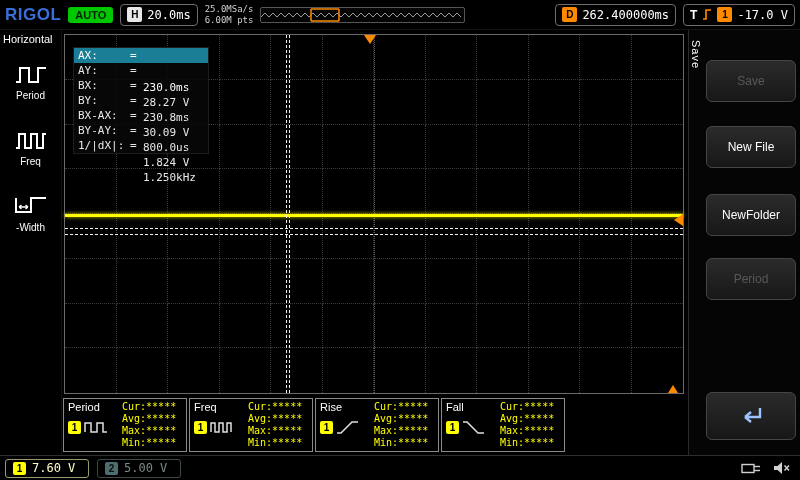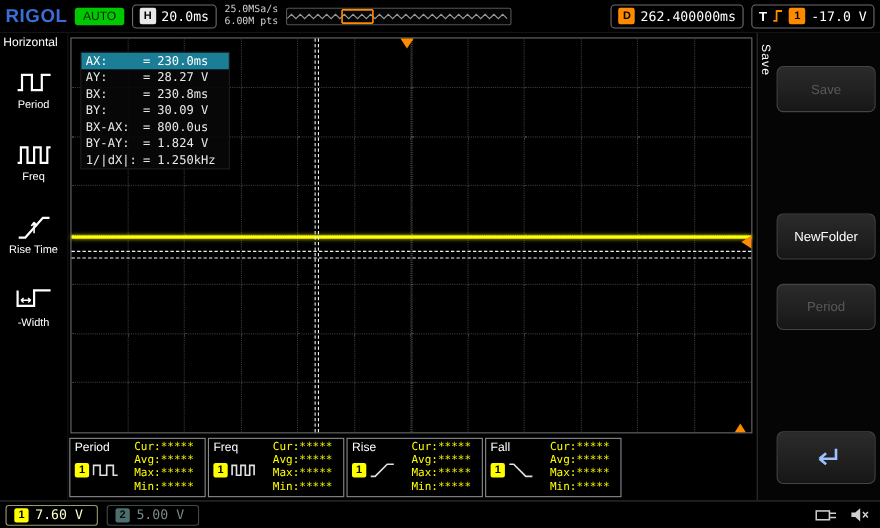--- a/index.html
+++ b/index.html
@@ -3,21 +3,21 @@
 <meta charset="utf-8">
 <style>
   html,body { margin:0; padding:0; background:#000; }
   * { box-sizing:border-box; }
   body { font-family:"Liberation Sans", sans-serif; }
   .screen { position:relative; width:800px; height:480px; background:#404040; overflow:hidden; }
 
   
   .top-bar { position:absolute; top:0; left:0; width:800px; height:30px; display:flex; align-items:center; gap:7px; padding:0 5px; background:#000; border-bottom:1px solid #141414; }
   .logo { color:#3a6fd8; font-weight:bold; font-size:17px; letter-spacing:.5px; }
-  .mode-badge { background:#00c800; color:#002200; font-weight:normal; font-size:11px; padding:2px 7px; border-radius:3px; }
+  .mode-badge { background:#00c800; color:#002200; font-weight:bold; font-size:11px; padding:2px 7px; border-radius:3px; }
   .pill { display:flex; align-items:center; gap:5px; border:1px solid #6e6e6e; border-radius:4px; padding:0 6px; height:22px; background:#000; }
   .sq-badge { width:15px; height:15px; display:flex; align-items:center; justify-content:center; font-size:10px; font-weight:bold; border-radius:2px; }
   .h-badge { background:#e8e8e8; color:#000; }
   .d-badge { background:#ff8a00; color:#000; }
   .trig-badge { background:#ff8a00; color:#000; }
   .pill-value { color:#fff; font-size:12px; font-family:"DejaVu Sans Mono", monospace; }
   .t-label { color:#fff; font-size:12px; font-weight:bold; }
   .sample-info { font-size:9px; color:#d0d0d0; line-height:1.2; font-family:"DejaVu Sans Mono", monospace; }
   .wave-strip { position:relative; width:205px; height:16px; border:1px solid #555; border-radius:2px; background:#050505; }
   .push-right { margin-left:auto; }
@@ -47,21 +47,21 @@
   .trig-pos-marker { position:absolute; top:0; left:calc(49.3% - 6px); width:0; height:0; border-left:6px solid transparent; border-right:6px solid transparent; border-top:9px solid #ff8a00; }
   .trig-level-marker { position:absolute; right:0; top:calc(51.7% - 6px); width:0; height:0; border-top:6px solid transparent; border-bottom:6px solid transparent; border-right:9px solid #ff8a00; }
   .delay-marker { position:absolute; right:5px; bottom:0; width:0; height:0; border-left:5px solid transparent; border-right:5px solid transparent; border-bottom:8px solid #ff8a00; }
 
   
   .cursor-panel { position:absolute; left:8px; top:12px; width:136px; background:rgba(8,8,8,.88); border:1px solid #1d1d1d; font-family:"DejaVu Sans Mono", monospace; font-size:11px; color:#e8e8e8; }
   .cursor-row { display:flex; height:15px; line-height:15px; padding:0 4px; }
   .cursor-row.highlight { background:#1a7f96; color:#fff; }
   .cursor-label { width:52px; }
   .cursor-eq { width:13px; }
-  .cursor-value { flex:1; }
+  .cursor-value { flex:1;margin-top:32px; }
 
   
   .measure-bar { position:absolute; left:1px; top:368px; height:54px; display:flex; gap:2px; }
   .measure-panel { width:124px; height:54px; border:1px solid #8a8a8a; background:#000; padding:2px 4px; display:flex; }
   .mp-left { width:54px; display:flex; flex-direction:column; }
   .mp-name { color:#fff; font-size:11px; }
   .mp-badge-row { display:flex; align-items:center; gap:3px; margin-top:6px; }
   .ch-badge { background:#ffff00; color:#000; font-size:10px; font-weight:bold; min-width:13px; height:13px; border-radius:2px; text-align:center; line-height:13px; }
   .mp-stats { flex:1; color:#ffff00; font-size:10px; line-height:12px; font-family:"DejaVu Sans Mono", monospace; }
 
@@ -136,27 +136,20 @@
       <span class="sidebar-label">Period</span>
     </div>
 
     <div class="sidebar-item">
       <svg width="34" height="28" viewBox="0 0 34 28">
         <path d="M2 22 H5 V8 H11 V22 H17 V8 H23 V22 H29 V8 H32" stroke="#fff" stroke-width="2" fill="none"></path>
       </svg>
       <span class="sidebar-label">Freq</span>
     </div>
 
-    <div class="sidebar-item">
-      <svg width="34" height="28" viewBox="0 0 34 28">
-        <path d="M3 24 H9 L25 6 H31" stroke="#fff" stroke-width="2" fill="none"></path>
-        <path d="M17 20 V10 M17 10 l-2.5 3.5 M17 10 l2.5 3.5" stroke="#fff" stroke-width="1.4" fill="none"></path>
-      </svg>
-      <span class="sidebar-label">Rise Time</span>
-    </div>
 
 
 
     <div class="sidebar-item">
       <svg width="34" height="28" viewBox="0 0 34 28">
         <path d="M2 6 V20 H17 V6 H32" stroke="#fff" stroke-width="2" fill="none"></path>
         <path d="M5 15 H14 M5 15 l2.5 -2 M5 15 l2.5 2 M14 15 l-2.5 -2 M14 15 l-2.5 2" stroke="#fff" stroke-width="1.3" fill="none"></path>
       </svg>
       <span class="sidebar-label">-Width</span>
     </div>
@@ -389,20 +382,21 @@
         </div>
       </div>
 
     </div>
   </div>
 
   <div class="right-menu">
     <div class="menu-tab">Save</div>
 
     <div class="menu-btn btn-save disabled">Save</div>
+    <div class="menu-btn btn-newfile">New File</div>
     <div class="menu-btn btn-newfolder">NewFolder</div>
     <div class="menu-btn btn-delete disabled">Period</div>
 
     <div class="menu-btn btn-enter">
       <svg width="30" height="22" viewBox="0 0 30 22">
         <path d="M24 3 V12 H9 M9 12 l6 -5 M9 12 l6 5" stroke="#9cc3ff" stroke-width="2.4" fill="none"></path>
       </svg>
     </div>
   </div>
 

